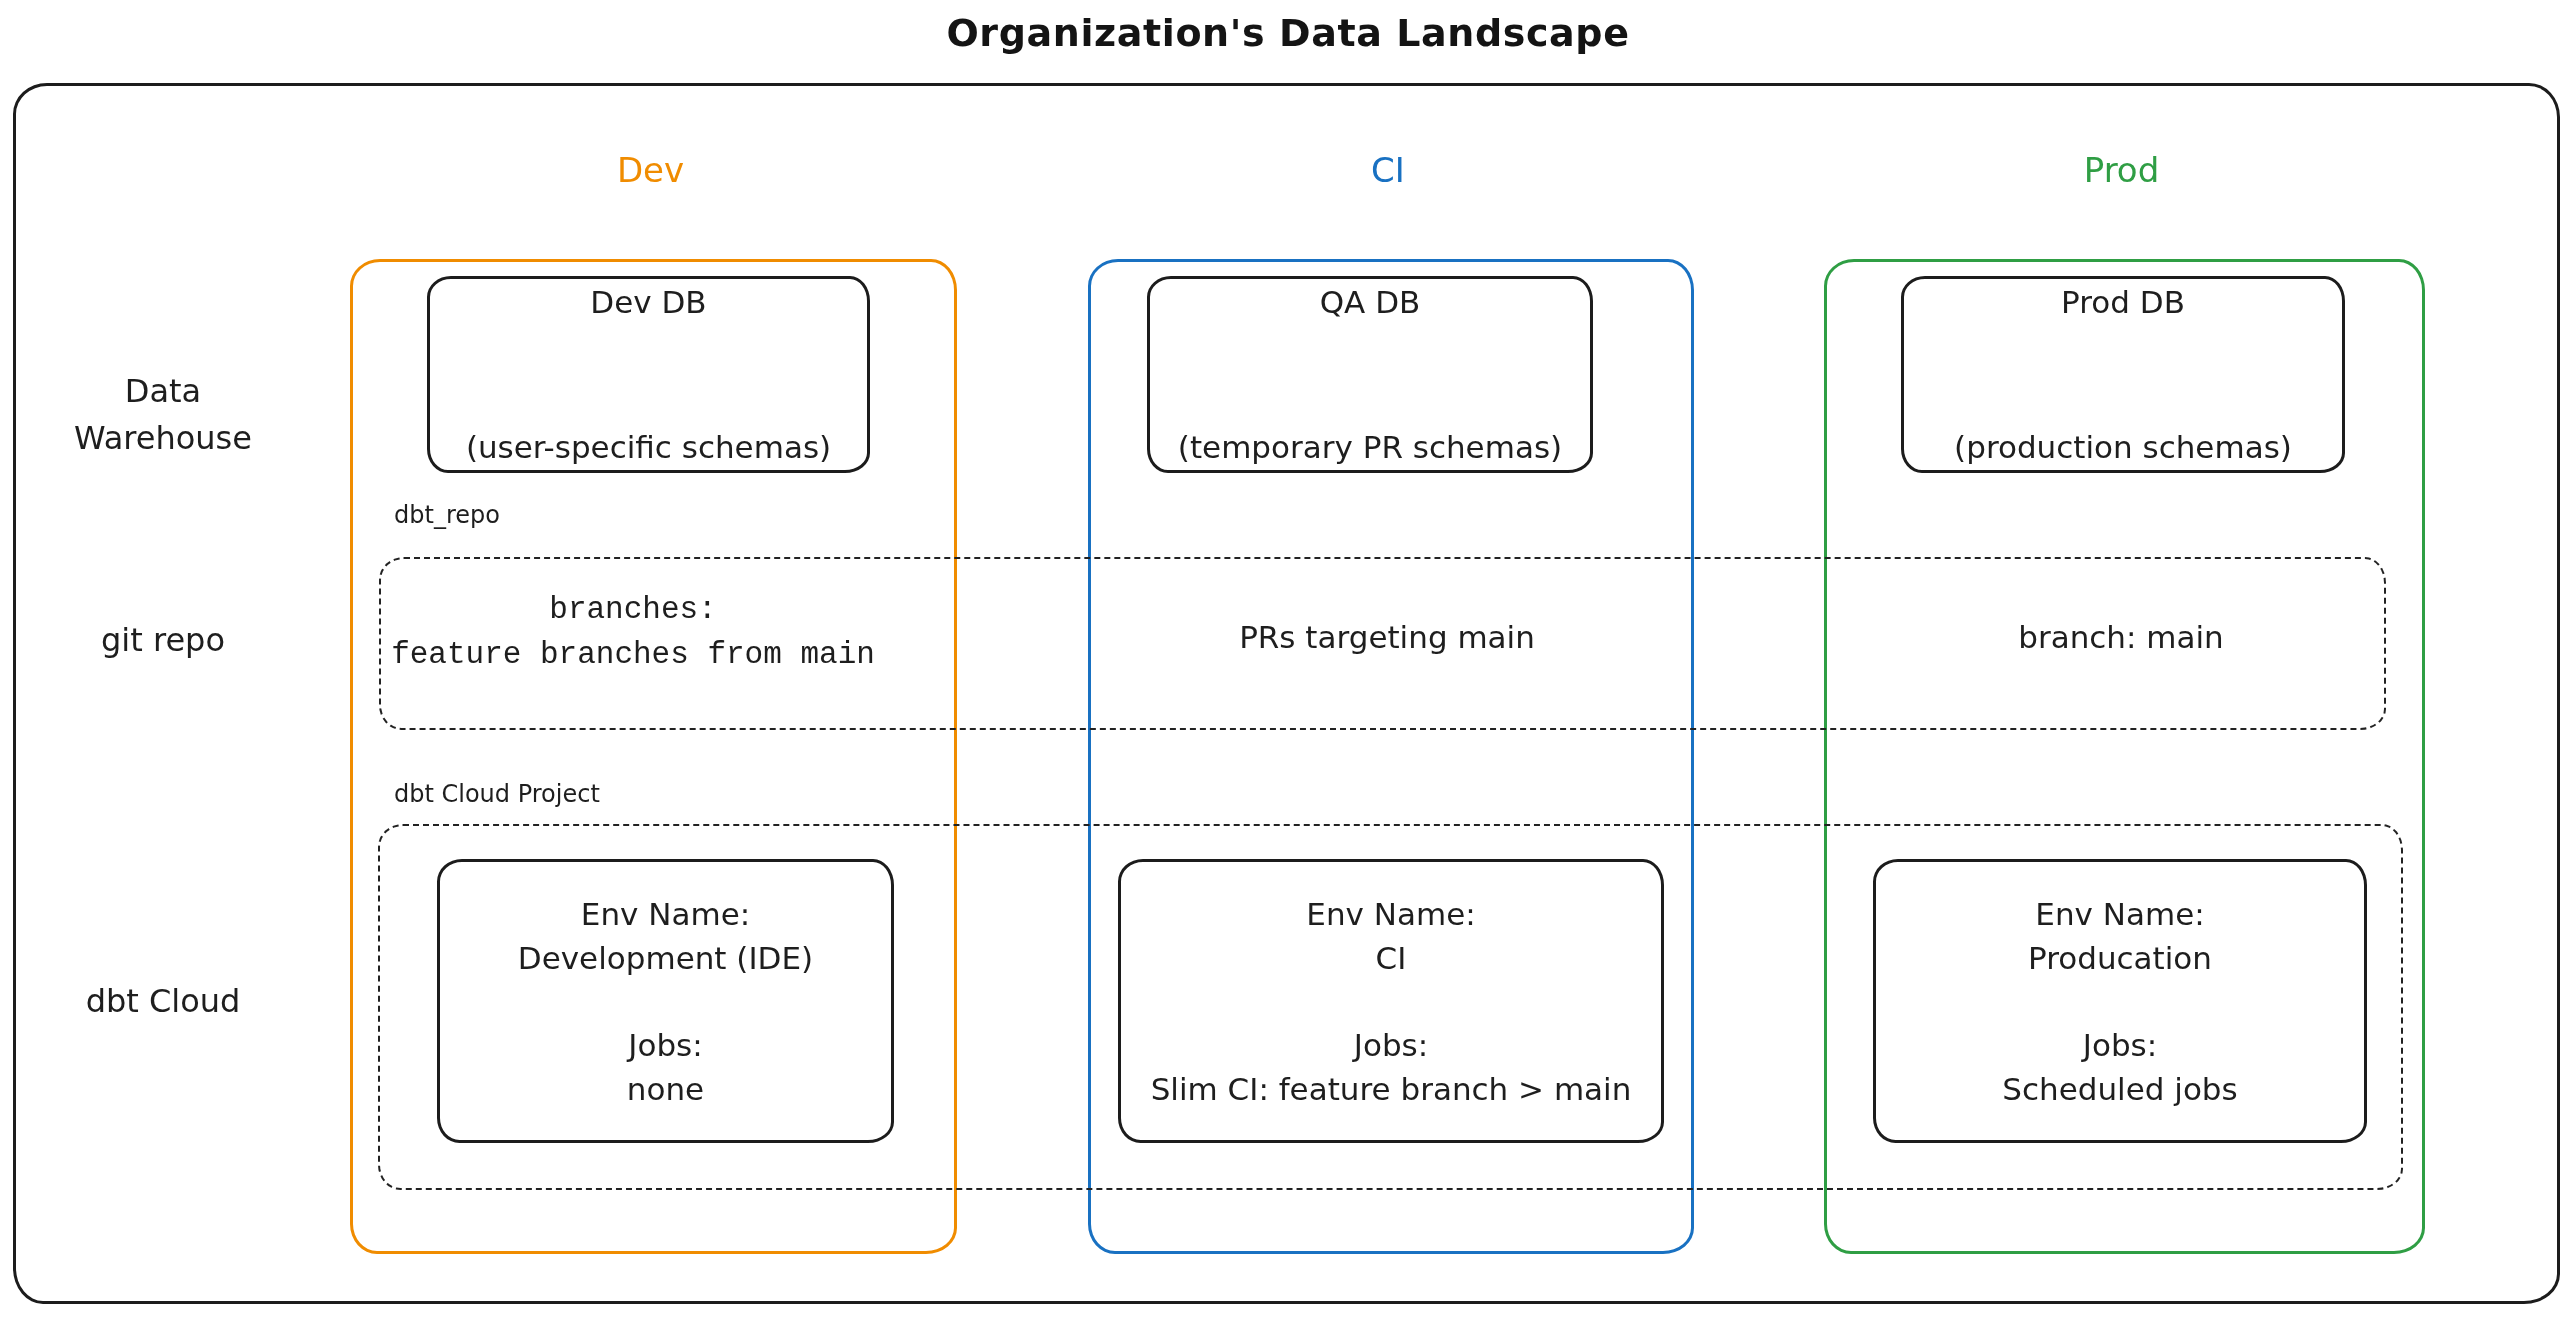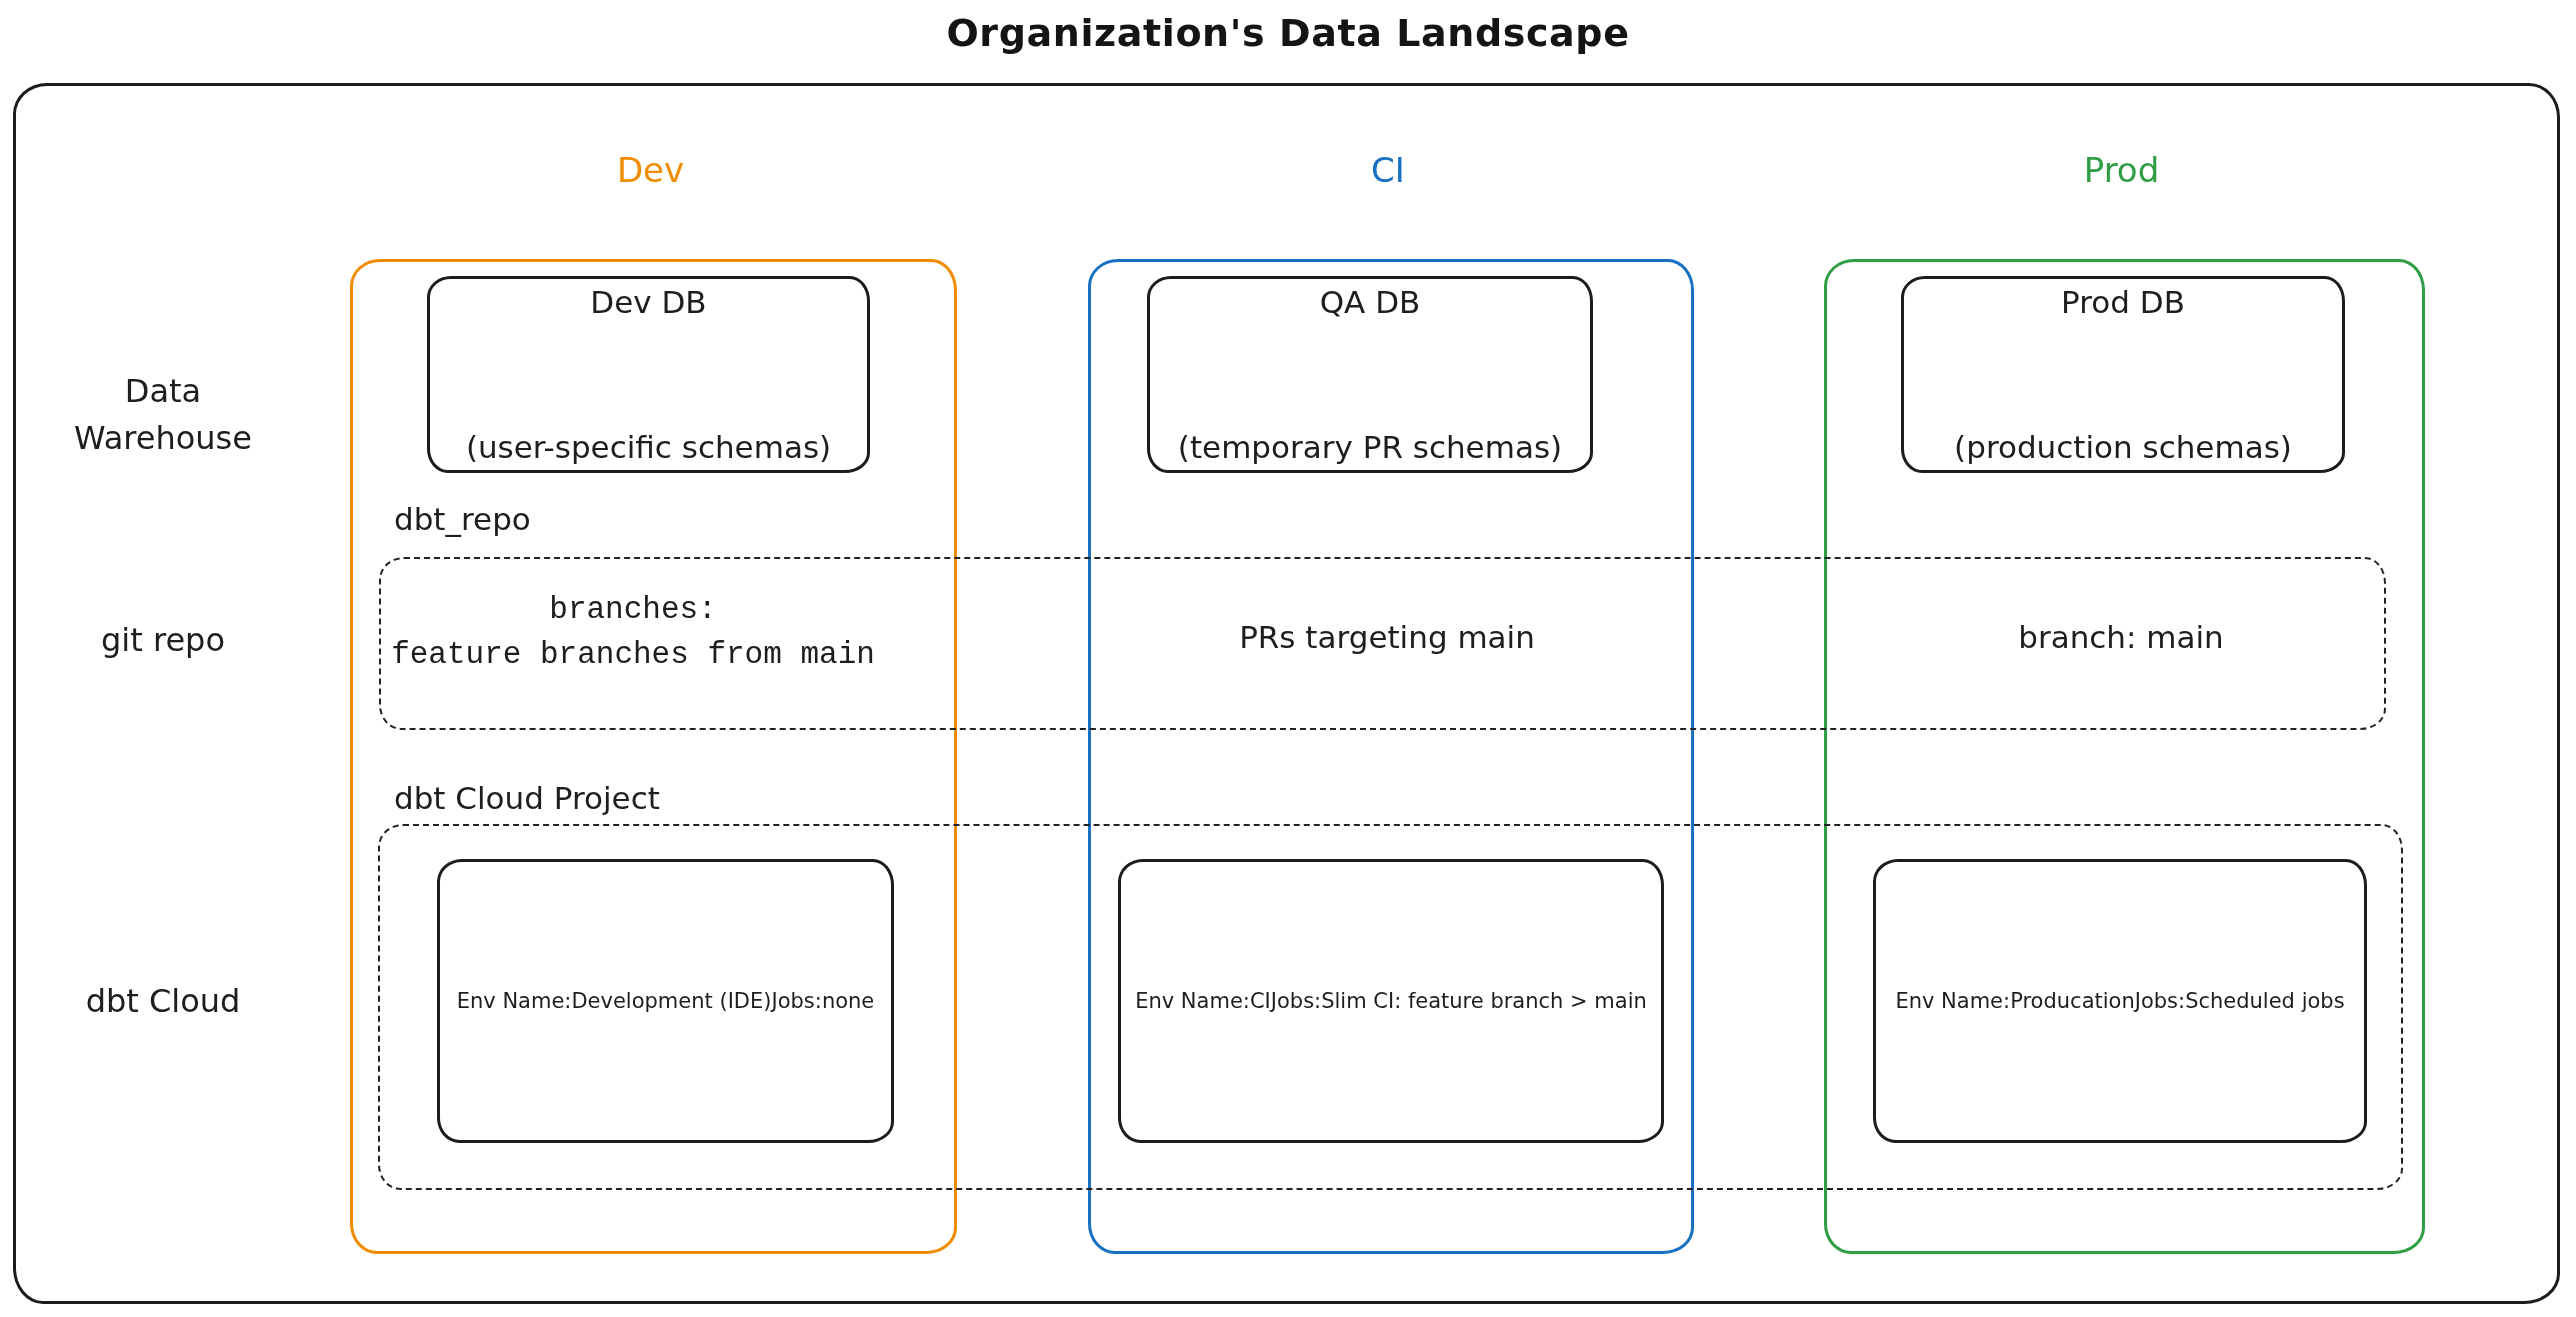--- a/index.html
+++ b/index.html
@@ -85,21 +85,21 @@
     justify-content: space-between;
     text-align: center;
     font-size: 31px;
     line-height: 46px;
   }
   .db-box.dev  { left: 427px;  width: 437px; }
   .db-box.qa   { left: 1147px; width: 440px; gap: 40px; }
   .db-box.prod { left: 1901px; width: 438px; }
 
   .band-label {
-    font-size: 31px;
+    font-size: 24px;
     color: #1e1e1e;
   }
   .band-label.repo  { left: 394px; top: 501px; }
   .band-label.cloud { left: 394px; top: 780px; }
 
   .dash-band {
     border: 2.4px dashed #222222;
     border-radius: 25px 21px 26px 22.5px / 22.5px 26px 21px 25px;
     background: transparent;
   }
@@ -117,24 +117,25 @@
   .band-cell.c2 { left: 1115px; top: 615px; }
   .band-cell.c3 { left: 1849px; top: 615px; }
 
   .env-box {
     top: 859px;
     height: 278px;
     border: 3px solid #1c1c1c;
     border-radius: 25px 21px 26px 22.5px / 22.5px 26px 21px 25px;
     background: #ffffff;
     display: flex;
+    flex-direction: column;
     align-items: center;
     justify-content: center;
     text-align: center;
-    font-size: 21px;
+    font-size: 31px;
     line-height: 44px;
   }
   .env-box.dev  { left: 437px;  width: 451px; }
   .env-box.ci   { left: 1118px; width: 540px; }
   .env-box.prod { left: 1873px; width: 488px; }
 
   .env-spacer { height: 43px; }
 </style>
 </head>
 <body>

